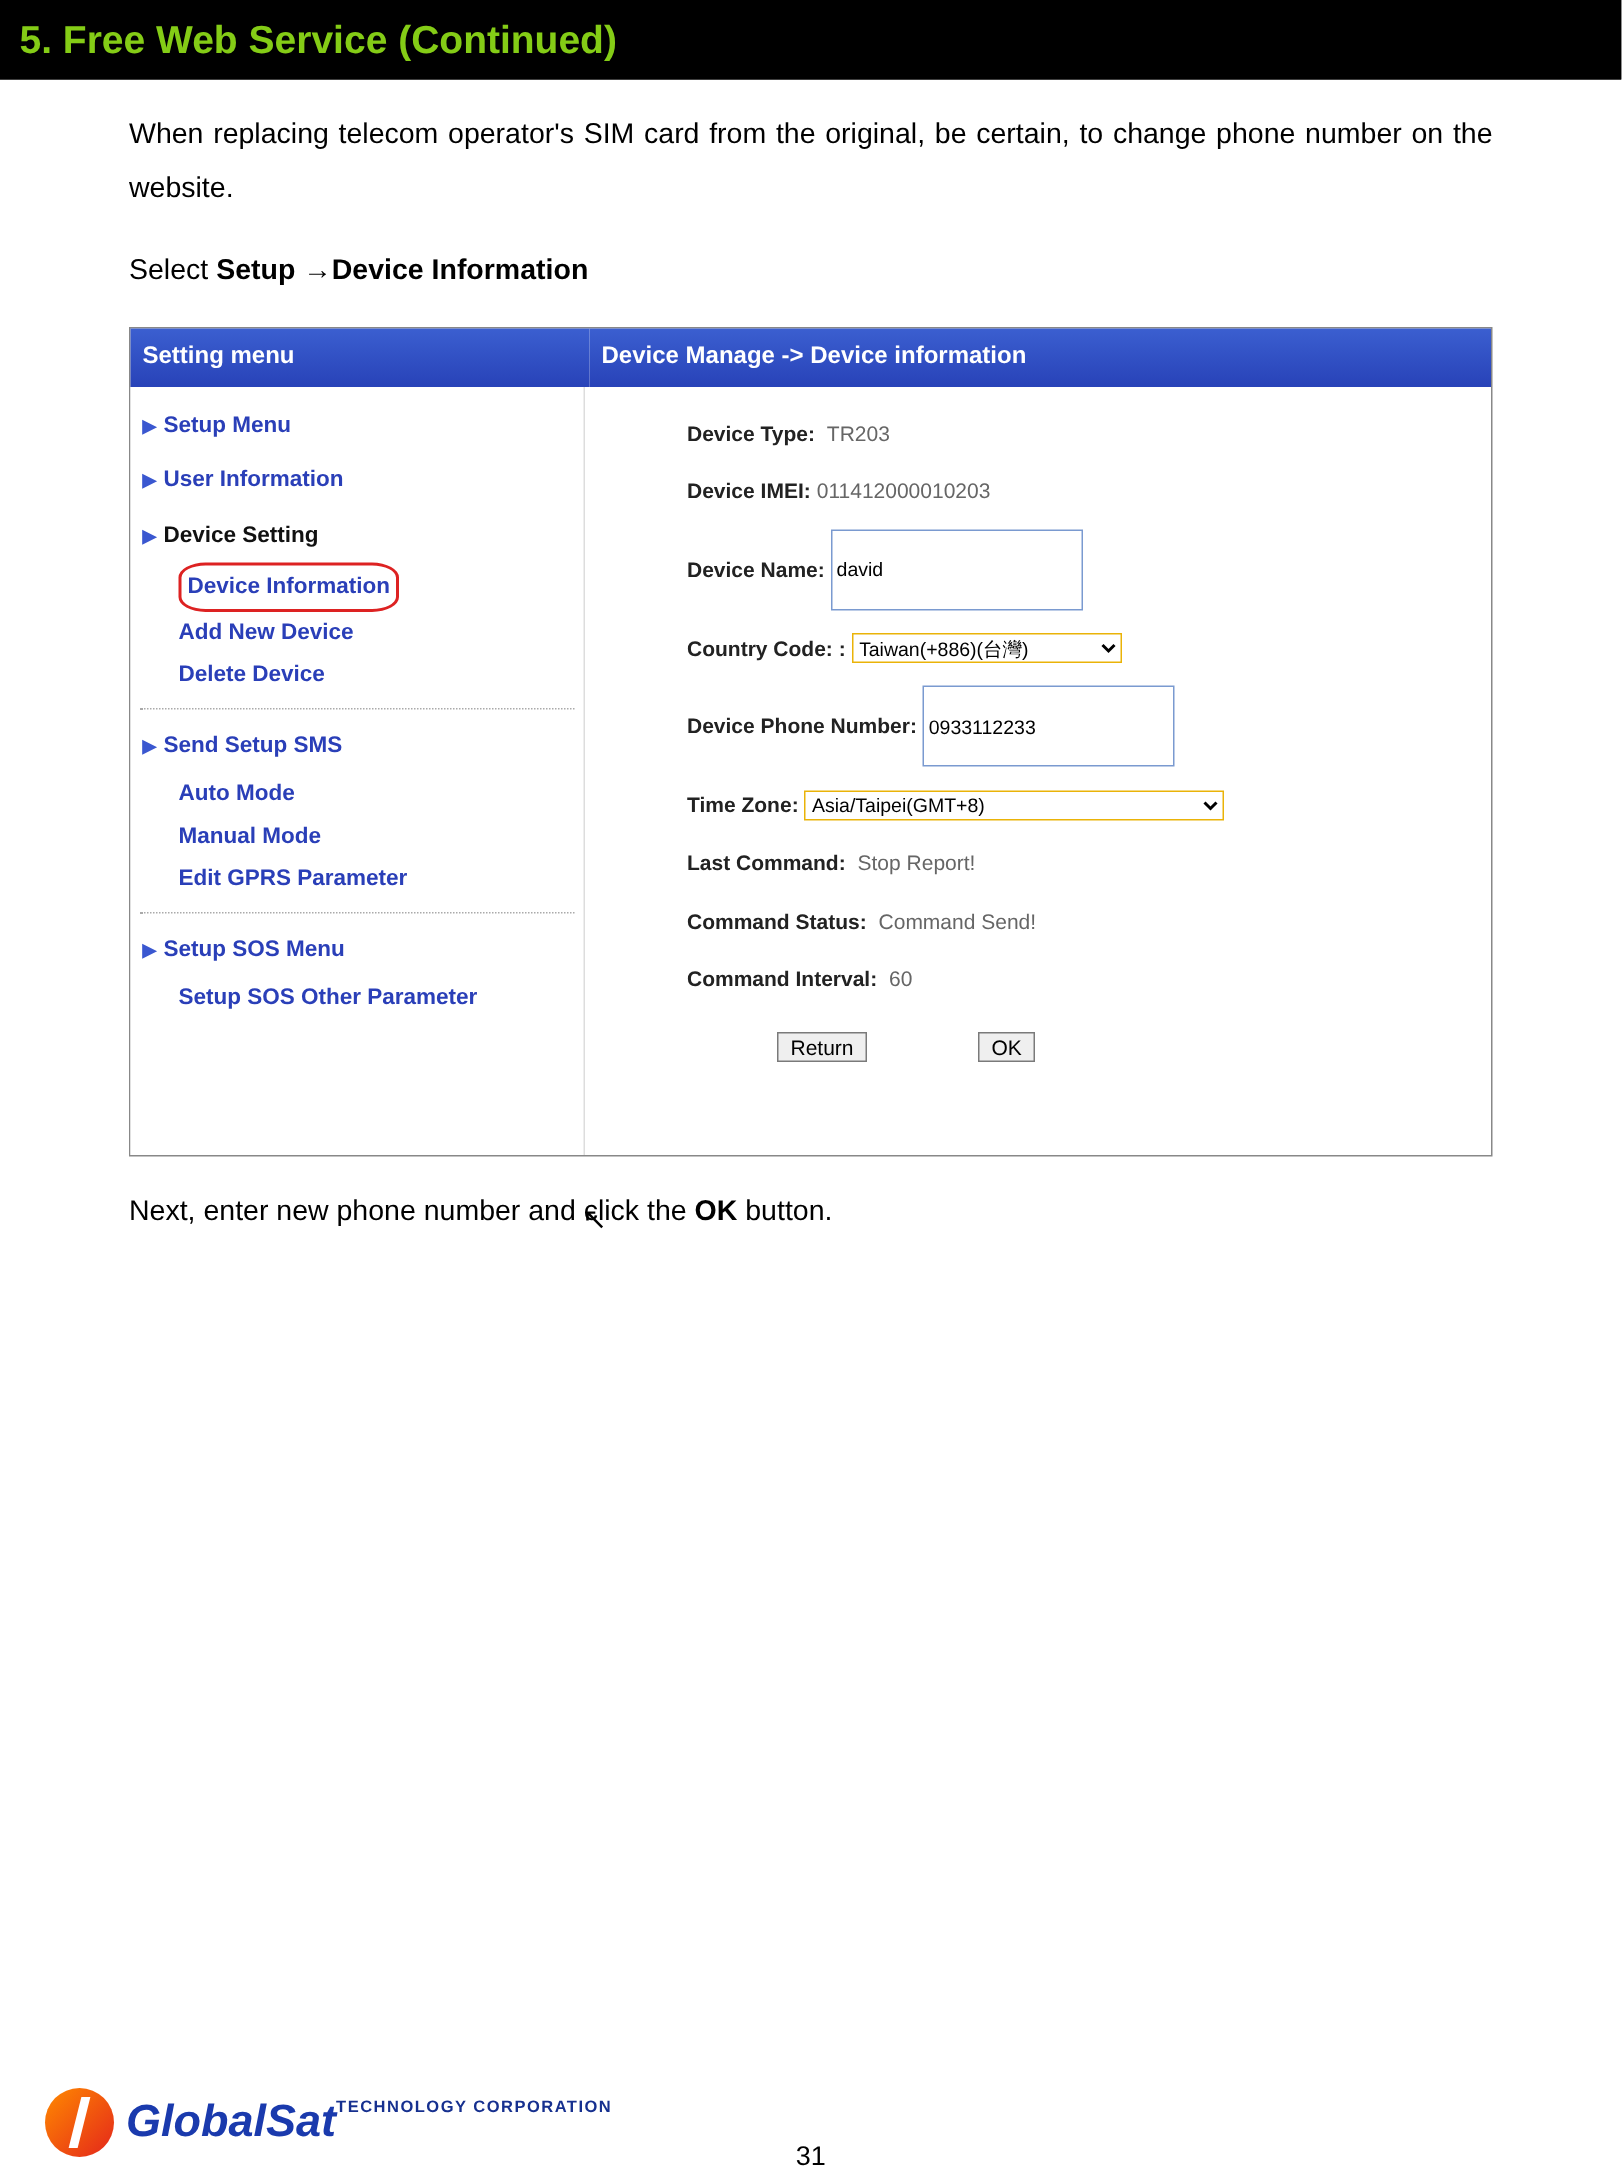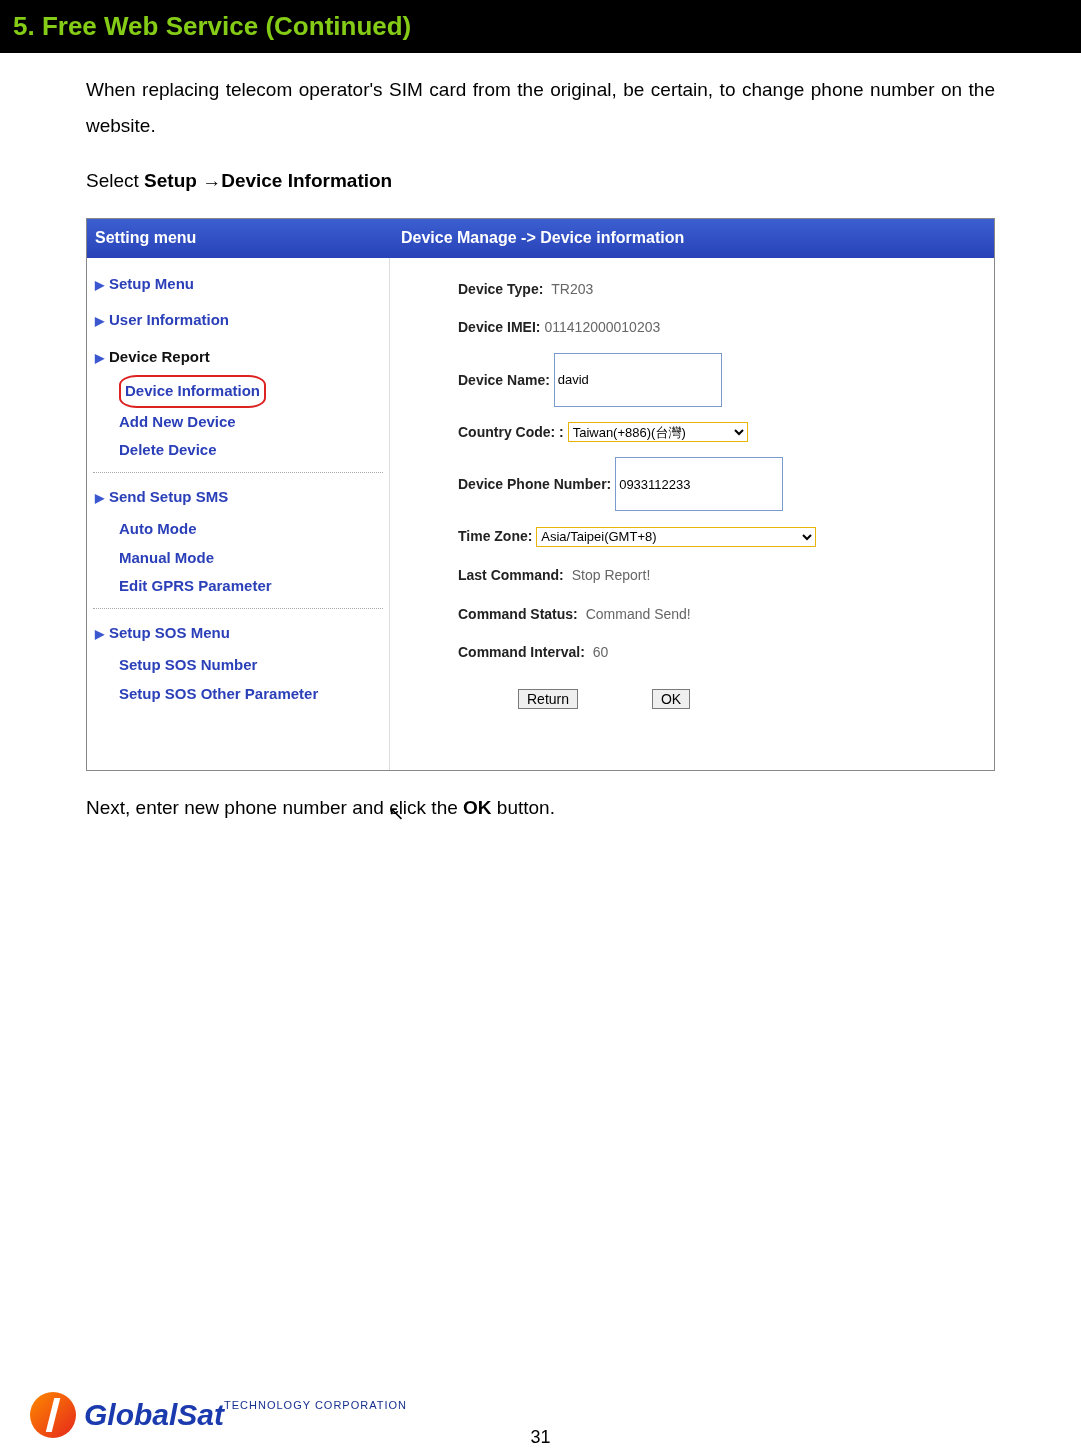--- a/index.html
+++ b/index.html
@@ -25,21 +25,21 @@
   .sel{font-family:Arial;font-size:13px;height:20px;border:1px solid #eab308;background:#fff}
   .btns{margin:14px 0 8px 120px}
   .btn{font-family:Arial;font-size:14px;padding:1px 8px;border:1px solid #7a7a7a;background:#efefef}
   .cursor{position:relative;left:-10px;top:70px;font-size:20px;transform:rotate(-12deg)}
   .footer{position:absolute;bottom:8px;left:0;width:100%;text-align:center;font-size:18px;color:#000}
   .logo{position:absolute;bottom:18px;left:30px;display:flex;align-items:center}
   .logo-mark{width:46px;height:46px;border-radius:50%;background:linear-gradient(135deg,#ff8a00,#e4261b);position:relative;margin-right:8px}
   .logo-mark:before{content:"";position:absolute;left:20px;top:6px;width:6px;height:34px;background:#fff;transform:skewX(-14deg)}
   .logo-text{display:flex;flex-direction:row;line-height:1}
   .logo-text .top{font-style:italic;font-weight:900;color:#1a3aad;font-size:30px}
-  .logo-text .bot{color:#16308f;font-size:11px;letter-spacing:1px;font-weight:400}
+  .logo-text .bot{color:#16308f;font-size:11px;letter-spacing:1px;font-weight:700}
 </style>
 </head>
 <body>
 <div class="page">
 
 <div class="banner">5. Free Web Service (Continued)</div>
 
 
 <div class="body">
   <p class="just">When replacing telecom operator's SIM card from the original, be certain, to change phone number on the website.</p>
@@ -49,32 +49,31 @@
 
   <div class="shot">
     <div style="display:flex">
       <div class="bluebar" style="width:290px">Setting menu</div>
       <div class="bluebar" style="flex:1">Device Manage -&gt; Device information</div>
     </div>
     <div class="shot-inner">
       <div class="sidebar">
         <div class="group"><span class="tri">▶</span><span>Setup Menu</span></div>
         <div class="group"><span class="tri">▶</span><span>User Information</span></div>
-        <div class="group" style="color:#111"><span class="tri">▶</span><span>Device Report</span></div>
+        <div class="group" style="color:#111"><span class="tri">▶</span><span>Device Setting</span></div>
         <div class="sub"><span class="circled"><span>Device Information</span></span></div>
         <div class="sub">Add New Device</div>
         <div class="sub">Delete Device</div>
         <div class="dots"></div>
         <div class="group"><span class="tri">▶</span><span>Send Setup SMS</span></div>
         <div class="sub">Auto Mode</div>
         <div class="sub">Manual Mode</div>
         <div class="sub">Edit GPRS Parameter</div>
         <div class="dots"></div>
         <div class="group"><span class="tri">▶</span><span>Setup SOS Menu</span></div>
-        <div class="sub">Setup SOS Number</div>
         <div class="sub">Setup SOS Other Parameter</div>
       </div>
 
       <div class="content">
         <div class="field">
           <span class="label">Device Type:</span>
           <span class="val">TR203</span>
         </div>
         <div class="field">
           <span class="label">Device IMEI:</span><span class="val">011412000010203</span>

